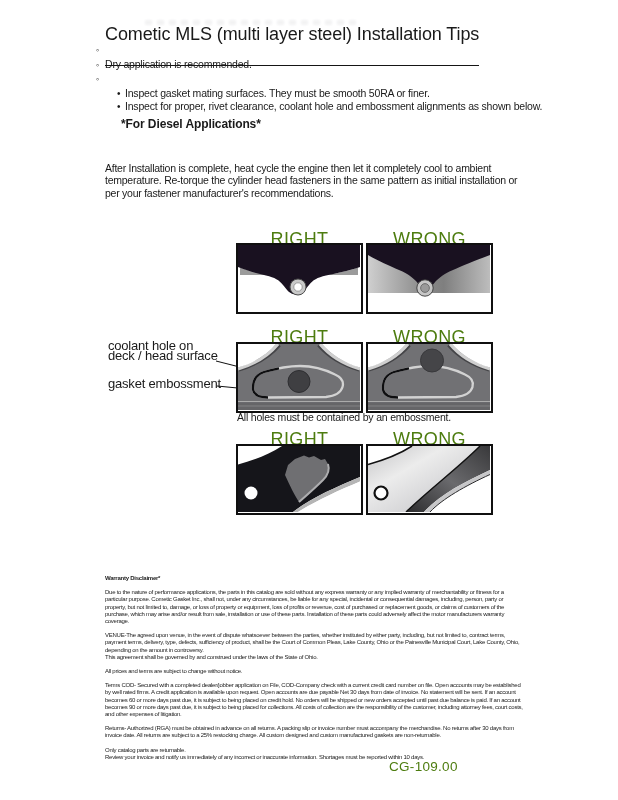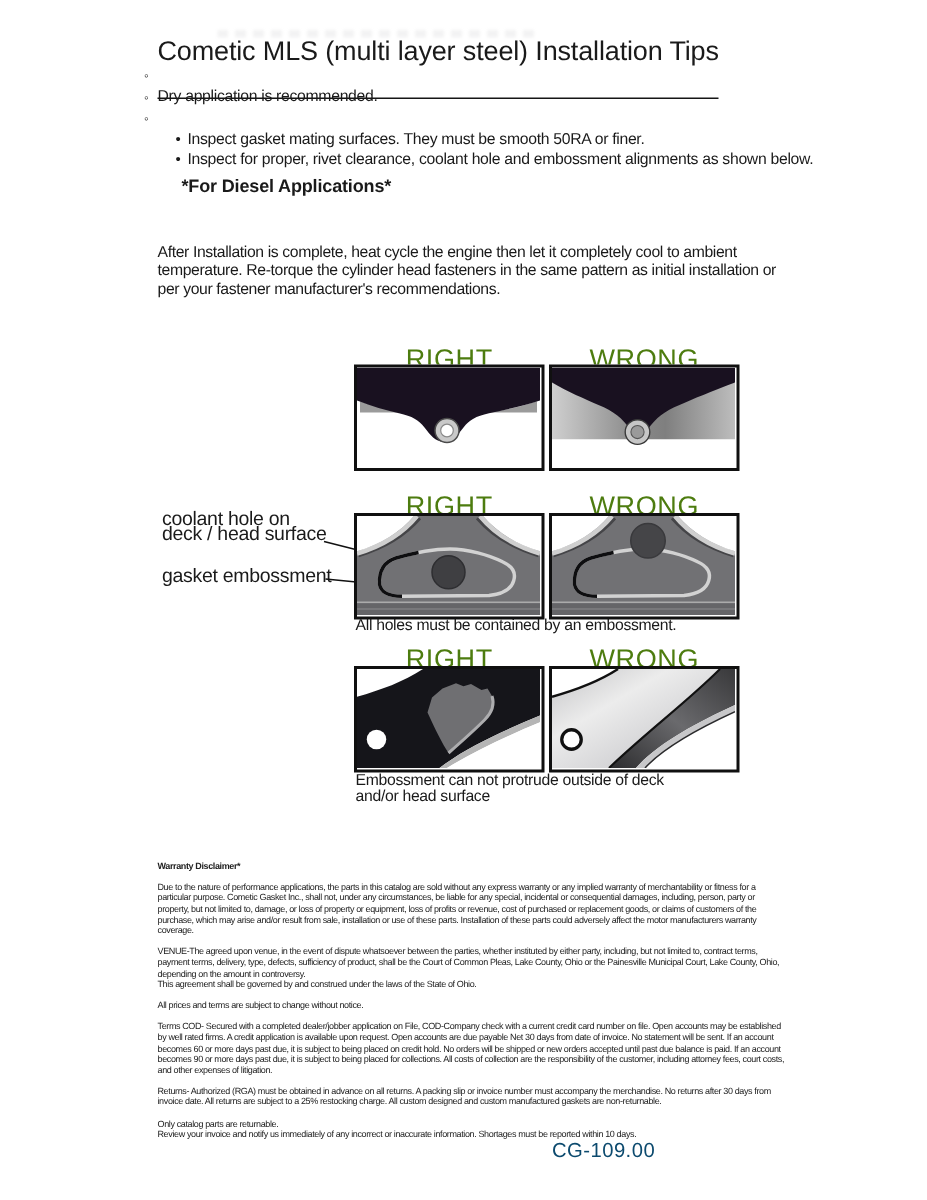--- a/index.html
+++ b/index.html
@@ -37,21 +37,21 @@
     letter-spacing:-.2px;line-height:10px;white-space:nowrap;}
   .cl.l1a{top:5px;} .cl.l1b{top:15px;} .cl.l2{top:43px;}
   .callouts svg{position:absolute;left:0;top:0;}
 
   .warranty{position:absolute;left:105px;top:575px;width:418px;font-size:6px;
     letter-spacing:-.25px;line-height:7.2px;color:#222;}
   .warranty .whead{font-weight:bold;margin-bottom:7px;}
   .warranty p{margin:0 0 7px 0;}
   .warranty p.tight{margin:0 0 0 0;}
 
-  .footer-code{position:absolute;left:368px;top:759px;font-size:13.5px;letter-spacing:.3px;color:#0c4a6e;}
+  .footer-code{position:absolute;left:389px;top:759px;font-size:13.5px;letter-spacing:.3px;color:#4d7c0f;}
 </style>
 </head>
 <body>
 
 <div class="page">
 
   <div class="bleed"></div>
 
   <div class="title">Cometic MLS (multi layer steel) Installation Tips</div>
 
@@ -199,24 +199,20 @@
       <path d="M38,66 C63,42 90,22 112,0 L122,0 L122,24 C96,36 70,50 56,66 Z" fill="url(#darkstripe)"></path>
       <path d="M56,66 C70,50 96,36 122,24 L122,28.5 C98,39.5 74,53 62,66 Z" fill="#c7c7c9"></path>
       <path d="M62,66 C74,53 98,39.5 122,28.5 L122,66 Z" fill="#ffffff"></path>
       <path d="M0,18.5 C16,14 31,8.5 44,0" stroke="#111" stroke-width="1.6" fill="none"></path>
       <path d="M38,66 C63,42 90,22 112,0" stroke="#111" stroke-width="1.4" fill="none"></path>
       <path d="M62,66 C74,53 98,39.5 122,28.5" stroke="#2a2a2c" stroke-width="1" fill="none"></path>
       <circle cx="13" cy="47" r="6.5" fill="#ffffff" stroke="#111" stroke-width="2.2"></circle>
     </svg>
   </div>
 
-  <div class="caption" style="top:515px;">
-    <div>Embossment can not protrude outside of deck</div>
-    <div>and/or head surface</div>
-  </div>
 
   <div class="warranty">
     <div class="whead">Warranty Disclaimer*</div>
     <p>Due to the nature of performance applications, the parts in this catalog are sold without any express warranty or any implied warranty of merchantability or fitness for a particular purpose.  Cometic Gasket Inc., shall not, under any circumstances, be liable for any special, incidental or consequential damages, including, person, party or property, but not limited to, damage, or loss of property or equipment, loss of profits or revenue, cost of purchased or replacement goods, or claims of customers of the purchase, which may arise and/or result from sale, installation or use of these parts.  Installation of these parts could adversely affect the motor manufacturers warranty coverage.</p>
     <p class="tight">VENUE-The agreed upon venue, in the event of dispute whatsoever between the parties, whether instituted by either party, including, but not limited to, contract terms, payment terms, delivery, type, defects, sufficiency of product, shall be the Court of Common Pleas, Lake County, Ohio or the Painesville Municipal Court, Lake County, Ohio, depending on the amount in controversy.</p>
     <p>This agreement shall be governed by and construed under the laws of the State of Ohio.</p>
     <p>All prices and terms are subject to change without notice.</p>
     <p>Terms COD- Secured with a completed dealer/jobber application on File, COD-Company check with a current credit card number on file.  Open accounts may be established by well rated firms.  A credit application is available upon request.  Open accounts are due payable Net 30 days from date of invoice.  No statement will be sent.  If an account becomes 60 or more days past due, it is subject to being placed on credit hold.  No orders will be shipped or new orders accepted until past due balance is paid.  If an account becomes 90 or more days past due, it is subject to being placed for collections.  All costs of collection are the responsibility of the customer, including attorney fees, court costs, and other expenses of litigation.</p>
     <p>Returns- Authorized (RGA) must be obtained in advance on all returns.  A packing slip or invoice number must accompany the merchandise.  No returns after 30 days from invoice date.  All returns are subject to a 25% restocking charge.  All custom designed and custom manufactured gaskets are non-returnable.</p>
     <p class="tight">Only catalog parts are returnable.</p>

